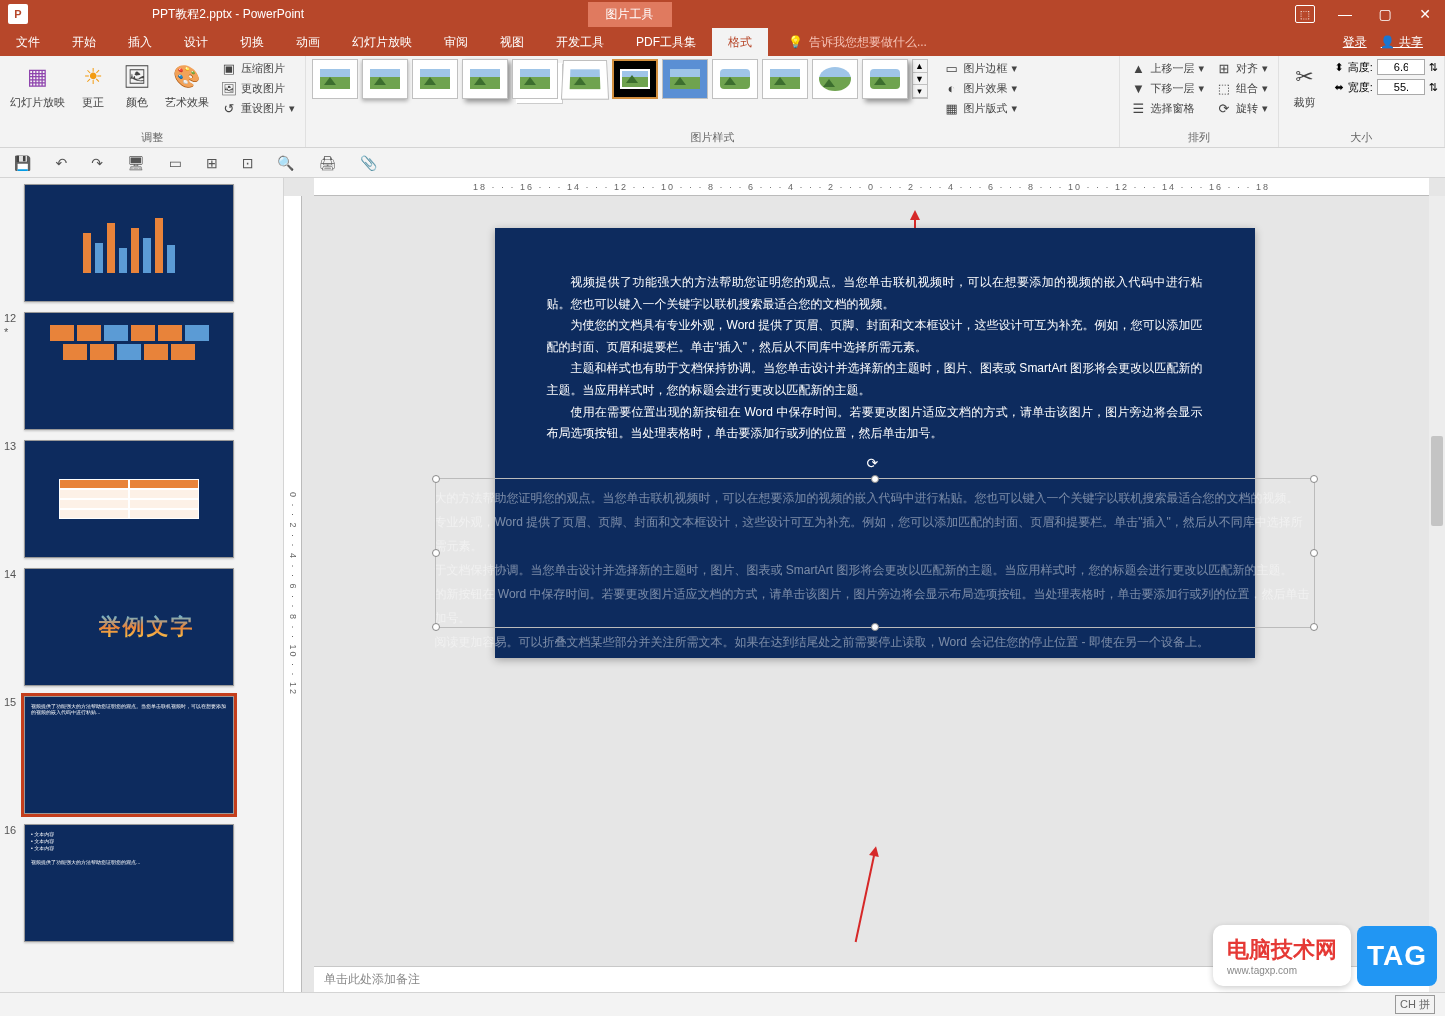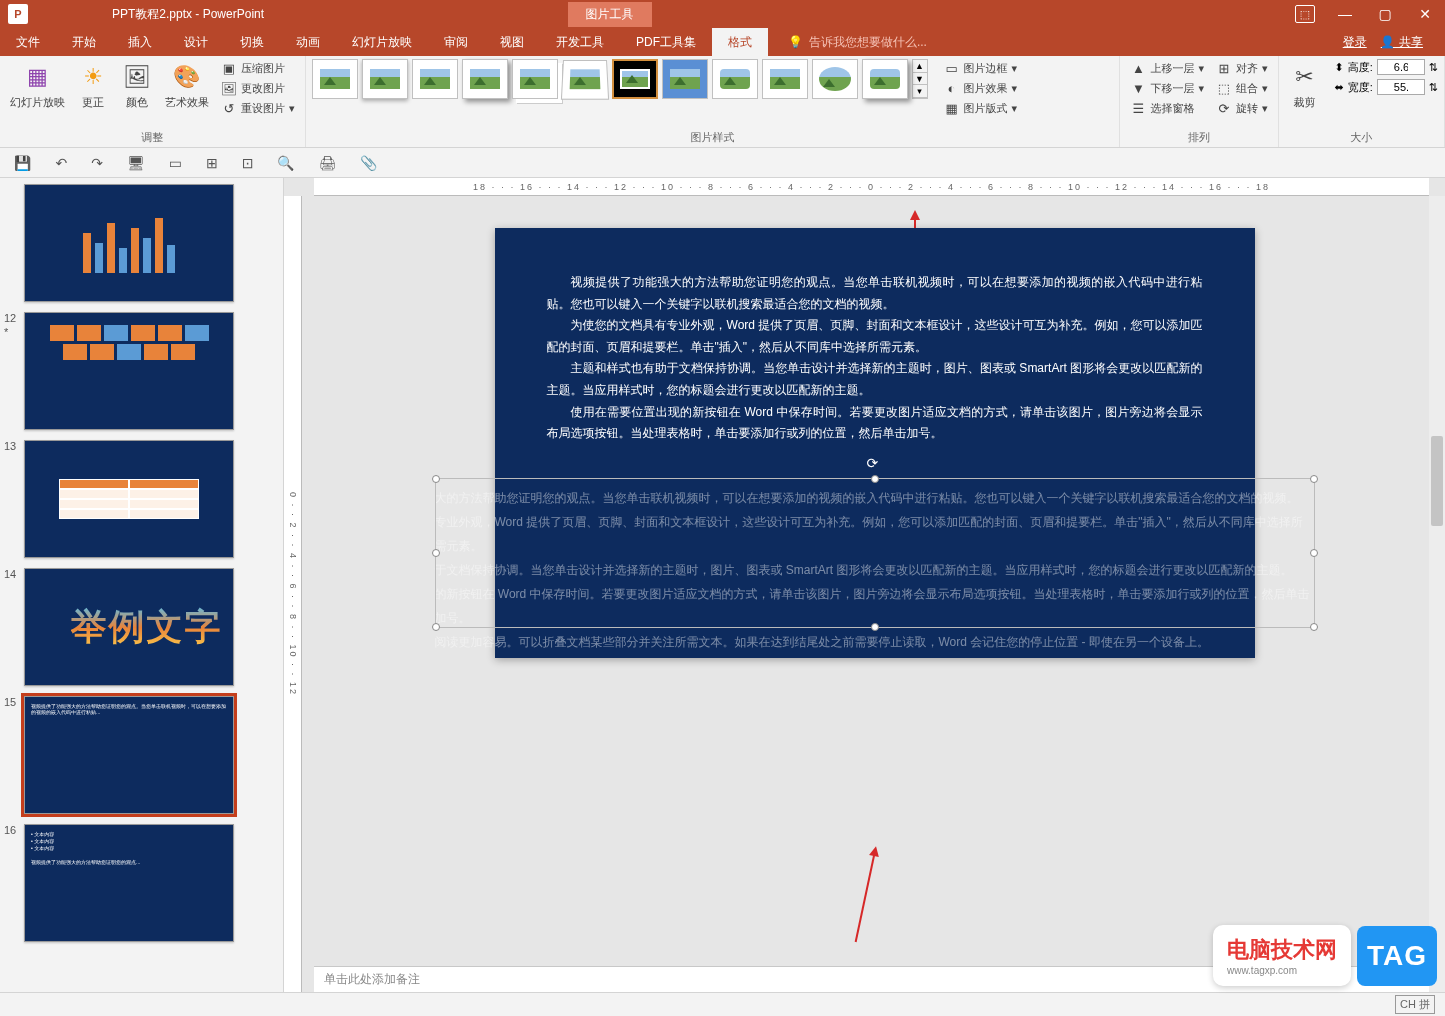--- a/index.html
+++ b/index.html
@@ -1,19 +1,19 @@
 <!DOCTYPE html>
 <html><head>
 <meta charset="utf-8">
 <style>
 * { margin: 0; padding: 0; box-sizing: border-box; font-family: "Microsoft YaHei", sans-serif; }
 body { background: #e6e6e6; overflow: hidden; }
 .titlebar { height: 28px; background: #b7472a; display: flex; align-items: center; color: #fff; font-size: 12px; }
 .titlebar .app-icon { width: 20px; height: 20px; margin: 0 8px; background: #fff; border-radius: 2px; display: flex; align-items: center; justify-content: center; color: #b7472a; font-weight: bold; font-size: 11px; }
-.titlebar .filename { margin-left: 76px; }
+.titlebar .filename { margin-left: 116px; }
 .titlebar .context-tab { background: #e07a5f; padding: 4px 18px; margin-left: auto; margin-right: 330px; font-size: 12px; }
 .titlebar .winbtns { margin-left: auto; display: flex; }
 .titlebar .winbtn { width: 40px; height: 28px; display: flex; align-items: center; justify-content: center; font-size: 14px; }
 .titlebar .winbtn.eye { font-size: 11px; border: 1px solid #fff; width: 20px; height: 18px; margin: 5px 10px; border-radius: 2px; }
 
 .ribbon-tabs { height: 28px; background: #b7472a; display: flex; align-items: center; color: #fff; font-size: 12px; }
 .ribbon-tab { padding: 6px 16px; cursor: pointer; }
 .ribbon-tab.active { background: #f3f3f3; color: #b7472a; }
 .ribbon-tabs .tell-me { color: #f5c2b5; margin-left: 20px; display: flex; align-items: center; gap: 6px; }
 .ribbon-tabs .right-cmds { margin-left: auto; display: flex; align-items: center; gap: 14px; padding-right: 22px; text-decoration: underline; }
@@ -62,21 +62,21 @@
 .thumb-slide.chart .bars div:nth-child(2n) { background: #5b9bd5; }
 .thumb-slide.images { display: flex; flex-wrap: wrap; gap: 3px; padding: 12px; align-content: flex-start; justify-content: center; }
 .thumb-slide.images div { width: 24px; height: 16px; background: #e8833a; }
 .thumb-slide.images div:nth-child(3n) { background: #5b9bd5; }
 .thumb-slide.table { display: flex; align-items: center; justify-content: center; }
 .thumb-slide.table .tbl { width: 140px; }
 .thumb-slide.table .tbl .hdr { display: flex; }
 .thumb-slide.table .tbl .hdr div { flex: 1; background: #e8833a; height: 10px; border: 1px solid #fff; }
 .thumb-slide.table .tbl .row { display: flex; }
 .thumb-slide.table .tbl .row div { flex: 1; background: #fdf1e7; height: 10px; border: 1px solid #fff; }
-.thumb-slide.wordart { display: flex; align-items: center; justify-content: center; font-size: 36px; font-weight: bold; background: linear-gradient(#0d2b5e,#0d2b5e); padding-left: 41px; }
+.thumb-slide.wordart { display: flex; align-items: center; justify-content: center; font-size: 22px; font-weight: bold; background: linear-gradient(#0d2b5e,#0d2b5e); padding-left: 41px; }
 .thumb-slide.wordart span { background: linear-gradient(180deg,#4fc3f7,#e8833a,#ffd54f); -webkit-background-clip: text; color: transparent; letter-spacing: 2px; }
 .thumb-slide.text15 { font-size: 5px; line-height: 1.2; }
 .thumb-slide.text16 { font-size: 5px; line-height: 1.4; }
 
 .editor { flex: 1; background: #e6e6e6; position: relative; overflow: hidden; }
 .ruler-h { position: absolute; top: 0; left: 30px; right: 16px; height: 18px; background: #fff; border-bottom: 1px solid #bbb; font-size: 9px; color: #666; display: flex; align-items: center; justify-content: center; letter-spacing: 2px; overflow: hidden; }
 .ruler-v { position: absolute; top: 18px; left: 0; bottom: 0; width: 18px; background: #fff; border-right: 1px solid #bbb; font-size: 9px; color: #666; writing-mode: vertical-rl; display: flex; align-items: center; justify-content: center; letter-spacing: 2px; }
 .canvas { position: absolute; top: 50px; left: 60px; right: 40px; bottom: 40px; display: flex; align-items: flex-start; justify-content: center; }
 .slide { width: 760px; height: 430px; background: #0d2b5e; position: relative; box-shadow: 0 2px 8px rgba(0,0,0,.3); }
 .text-block { position: absolute; color: #fff; font-size: 12px; line-height: 1.8; text-align: justify; }

